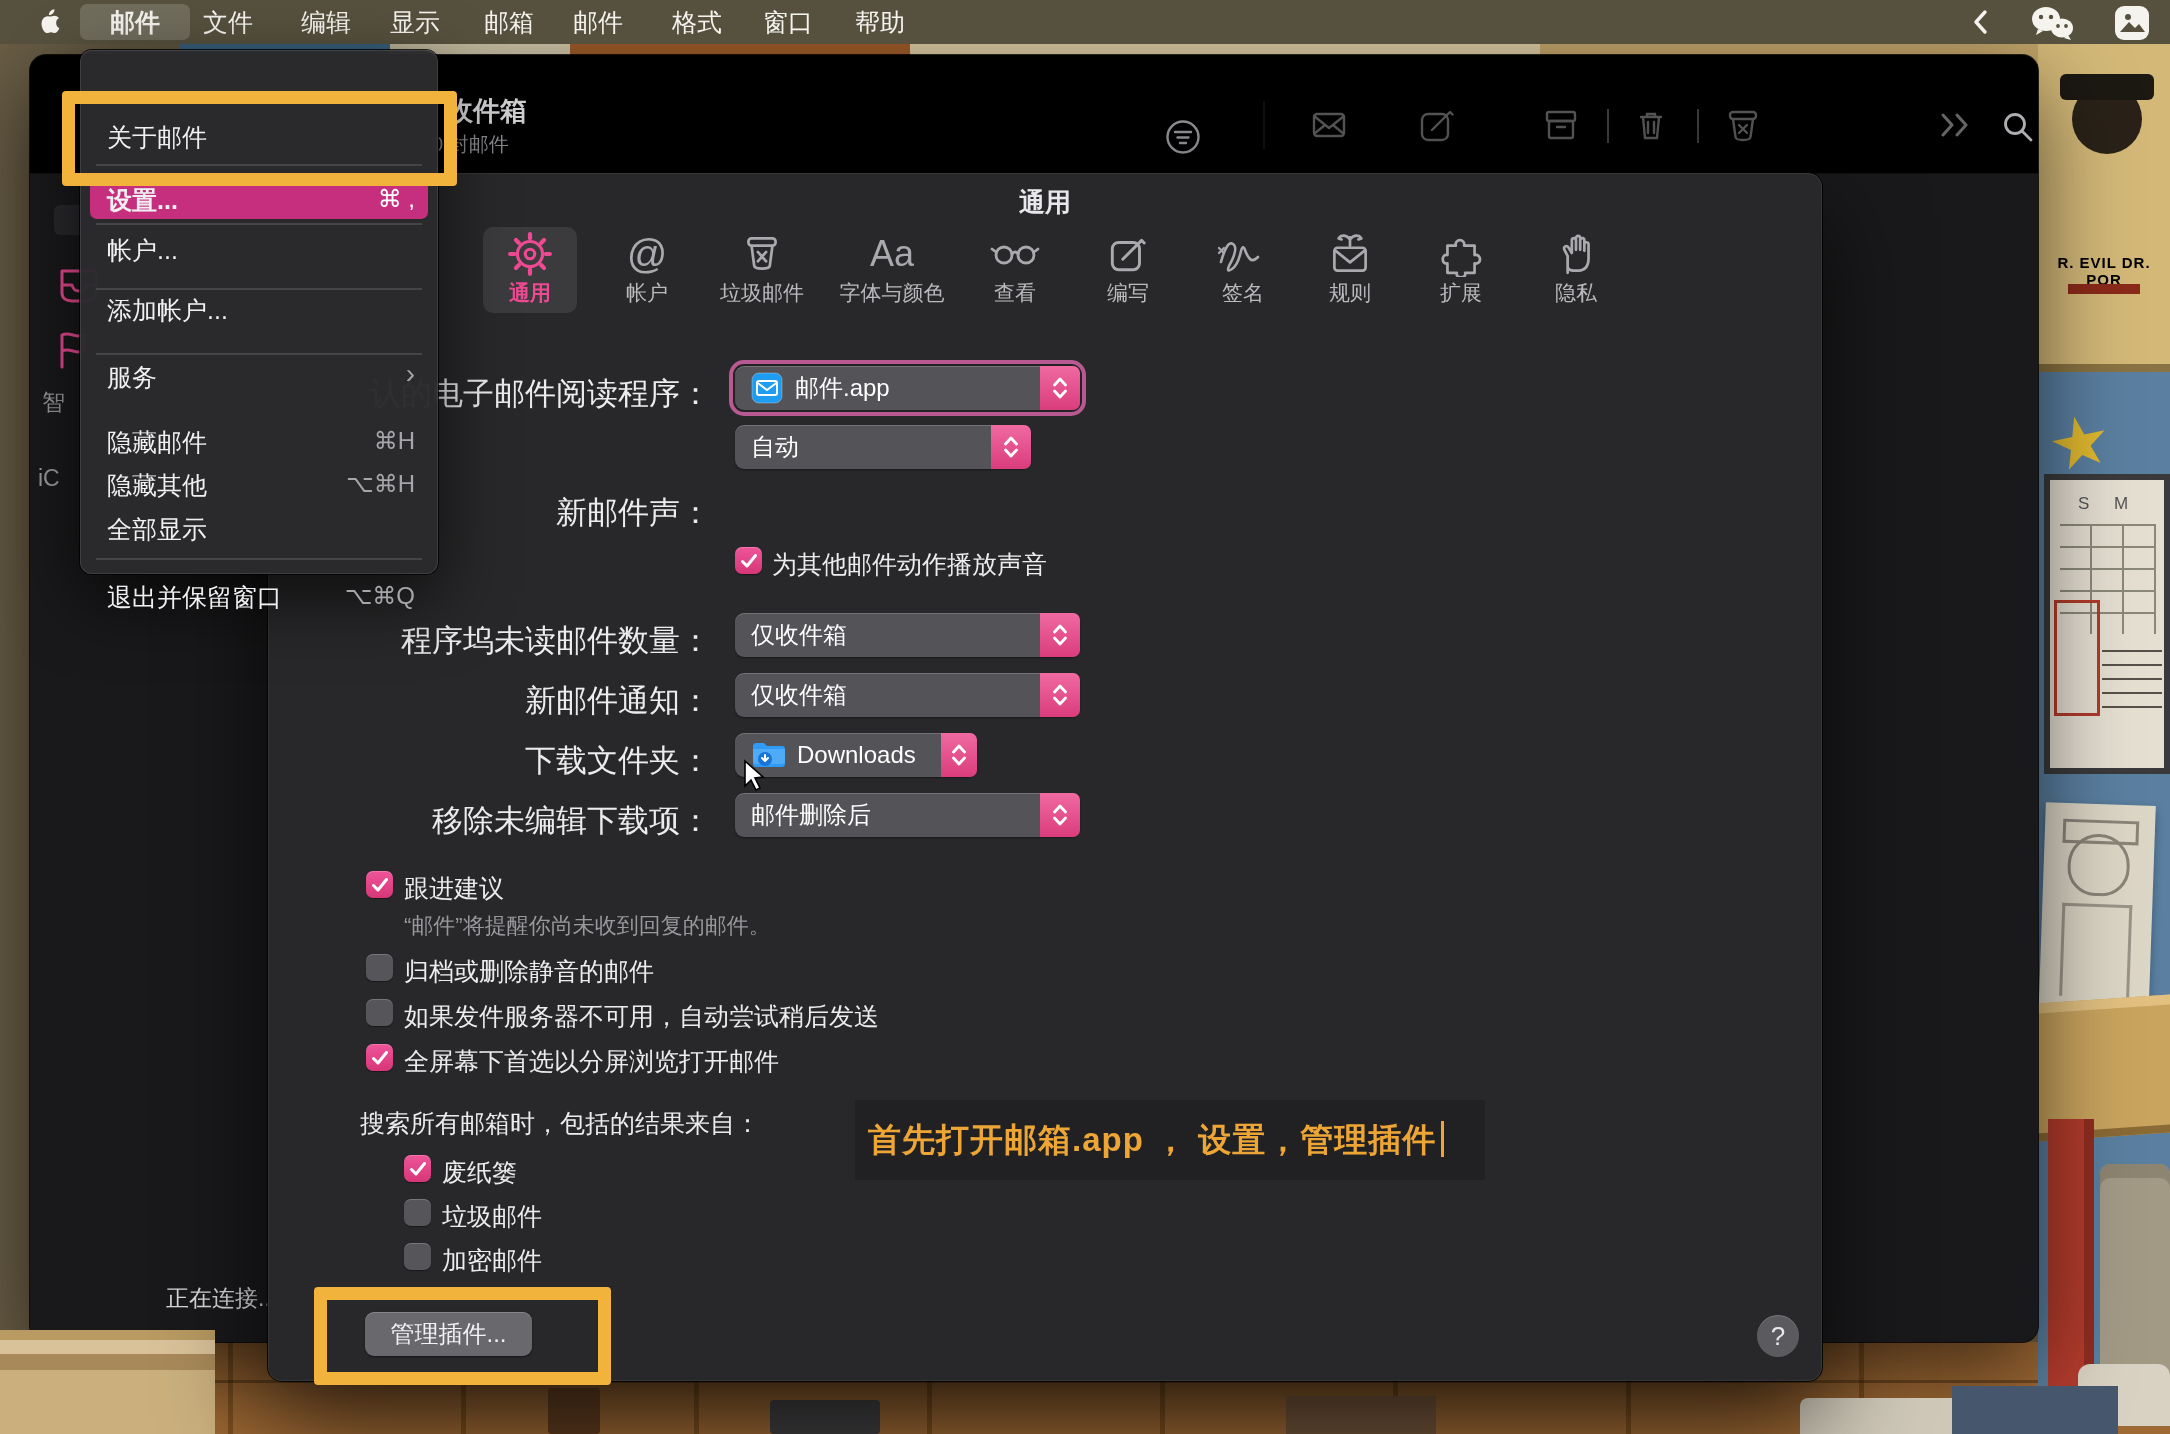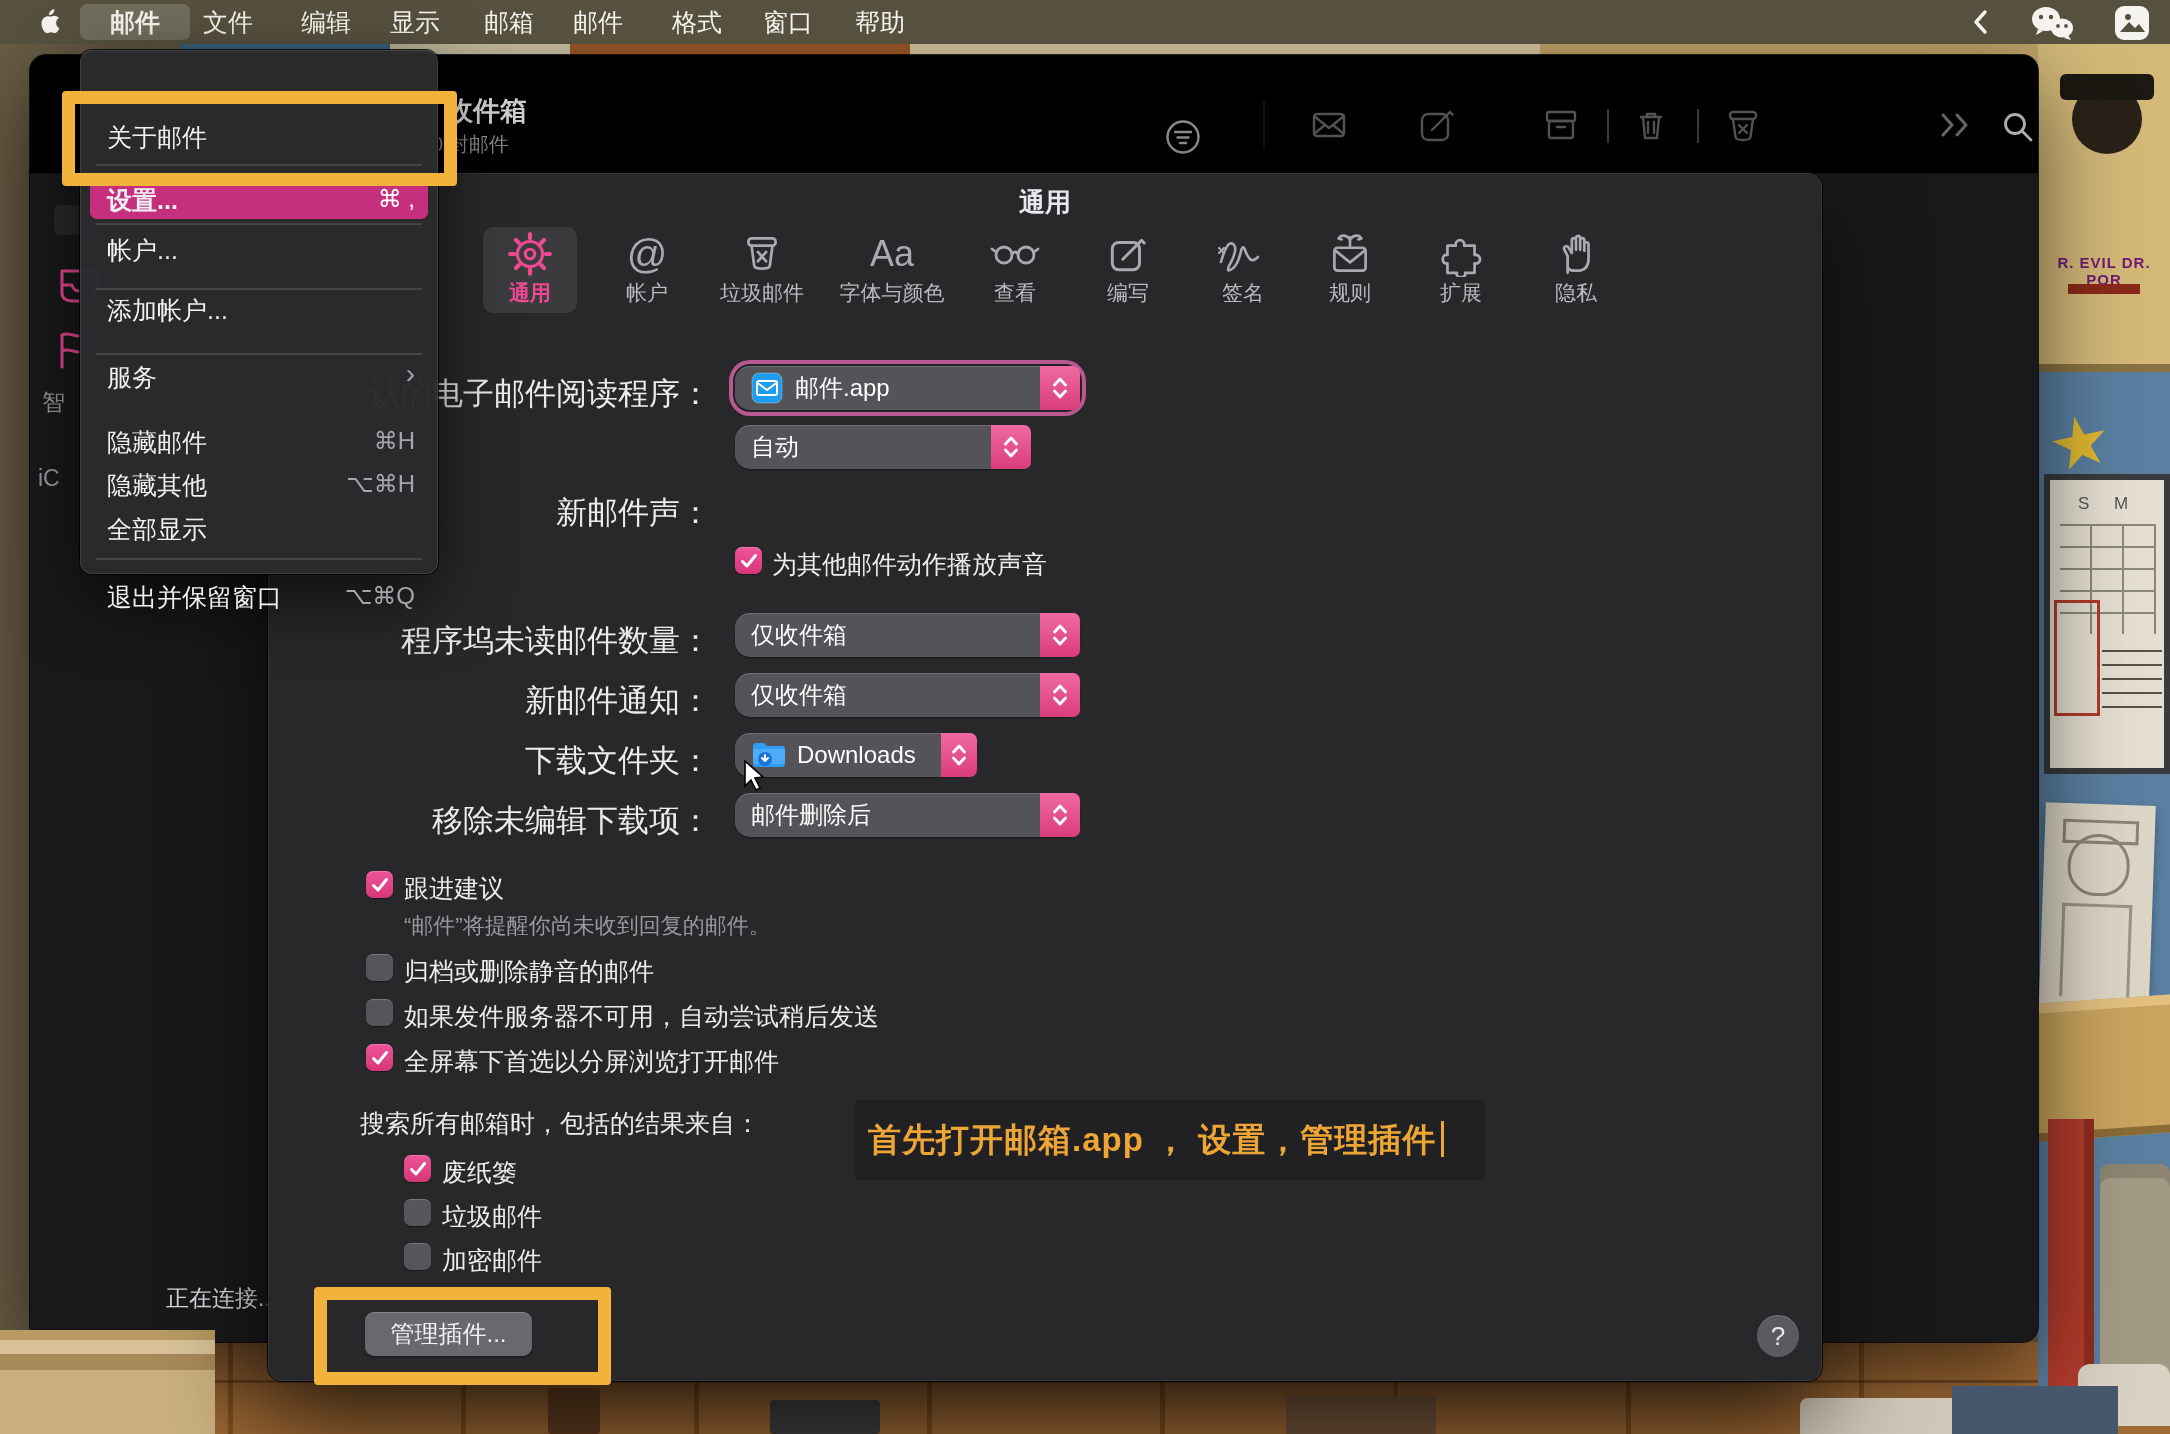--- a/index.html
+++ b/index.html
@@ -28,21 +28,21 @@
     box-shadow:0 40px 100px rgba(0,0,0,.65),0 0 0 1px rgba(0,0,0,.85),inset 0 0 0 1px rgba(255,255,255,.07);z-index:10;}
 
   
   .tbitem{position:absolute;width:110px;text-align:center;color:#b9b9be;font-size:21px;}
   .tbitem .ic{height:50px;display:flex;align-items:center;justify-content:center;}
   .tb-sel-bg{position:absolute;left:215px;top:54px;width:94px;height:86px;border-radius:10px;background:rgba(255,255,255,.09);}
   .pink{color:#ed4a93;}
 
   
   .flabel{position:absolute;left:53px;width:390px;text-align:right;font-size:31px;color:#ecebee;white-space:nowrap;}
-  .popup{position:absolute;height:44px;background:#535358;border-radius:15px;display:flex;align-items:center;
+  .popup{position:absolute;height:44px;background:#535358;border-radius:9px;display:flex;align-items:center;
     color:#fff;font-size:24px;padding-left:16px;box-sizing:border-box;box-shadow:inset 0 1px 0 rgba(255,255,255,.18),0 1px 2px rgba(0,0,0,.4);}
   .popup .cap{position:absolute;right:0;top:0;bottom:0;width:40px;border-radius:0 7px 7px 0;
     background:linear-gradient(#f06aa2,#da3c7c);display:flex;align-items:center;justify-content:center;}
   .popup.focusring{box-shadow:0 0 0 2px #232325,0 0 0 6px rgba(210,98,164,.85),inset 0 1px 0 rgba(255,255,255,.18);}
   .cb{position:absolute;width:27px;height:27px;border-radius:7px;background:#55555a;
     box-shadow:inset 0 1px 0 rgba(255,255,255,.2),0 1px 1px rgba(0,0,0,.4);display:flex;align-items:center;justify-content:center;}
   .cb.on{background:linear-gradient(#ef559a,#d63677);}
   .cbl{position:absolute;font-size:25px;color:#ecebee;white-space:nowrap;}
   .note{position:absolute;font-size:22px;color:#98989d;white-space:nowrap;}
 
@@ -85,21 +85,21 @@
   <div class="abs" style="left:548px;top:1388px;width:52px;height:46px;background:#5d3a1e;z-index:6;border-radius:4px;"></div>
   <div class="abs" style="left:770px;top:1400px;width:110px;height:34px;background:#3d3d3f;z-index:6;border-radius:4px;"></div>
   <div class="abs" style="left:1286px;top:1396px;width:150px;height:38px;background:#6e5138;z-index:6;"></div>
   <div class="abs" style="left:1800px;top:1398px;width:180px;height:36px;background:#cfc8b8;z-index:6;border-radius:8px 8px 0 0;"></div>
   <div class="abs" style="left:1952px;top:1386px;width:166px;height:48px;background:#46566c;z-index:6;"></div>
 
   <div class="wp-right">
     <div class="abs" style="left:0;top:0;width:132px;height:320px;background:#d3b878;border-bottom:8px solid #8a7342;">
       <div class="abs" style="left:34px;top:40px;width:70px;height:70px;background:#2a2218;border-radius:50%;"></div>
       <div class="abs" style="left:22px;top:30px;width:94px;height:26px;background:#1c1812;border-radius:6px;"></div>
-      <div class="abs" style="left:0;top:210px;width:132px;text-align:center;color:#701a75;font-size:15px;font-weight:bold;letter-spacing:1px;">R. EVIL DR. POR</div>
+      <div class="abs" style="left:0;top:210px;width:132px;text-align:center;color:#000000;font-size:15px;font-weight:bold;letter-spacing:1px;">R. EVIL DR. POR</div>
       <div class="abs" style="left:30px;top:240px;width:72px;height:10px;background:#8a2a1a;"></div>
     </div>
     <div class="abs" style="left:14px;top:372px;width:56px;height:56px;background:#e0b82f;clip-path:polygon(50% 0,61% 35%,98% 35%,68% 57%,79% 91%,50% 70%,21% 91%,32% 57%,2% 35%,39% 35%);transform:rotate(-12deg);"></div>
     <div class="abs" style="left:6px;top:430px;width:126px;height:300px;background:#e5dfd2;border:6px solid #3a3a3c;box-sizing:border-box;">
       <div class="abs" style="left:28px;top:14px;color:#555;font-size:17px;letter-spacing:10px;">S  M</div>
       <div class="abs" style="left:10px;top:44px;width:96px;height:110px;background:
         repeating-linear-gradient(0deg,transparent 0 20px,#8a8878 20px 22px),
         repeating-linear-gradient(90deg,transparent 0 30px,#8a8878 30px 32px);"></div>
       <div class="abs" style="left:4px;top:120px;width:40px;height:110px;border:3px solid #b03a2a;"></div>
       <div class="abs" style="left:52px;top:170px;width:60px;height:70px;background:

